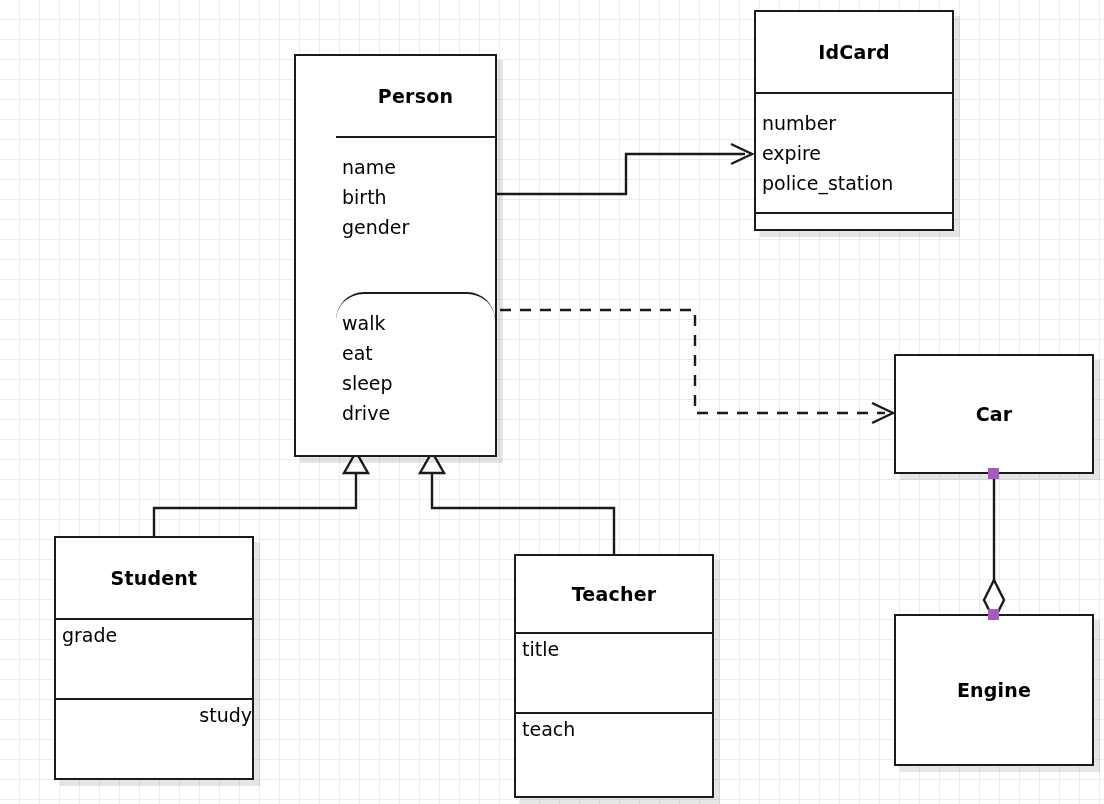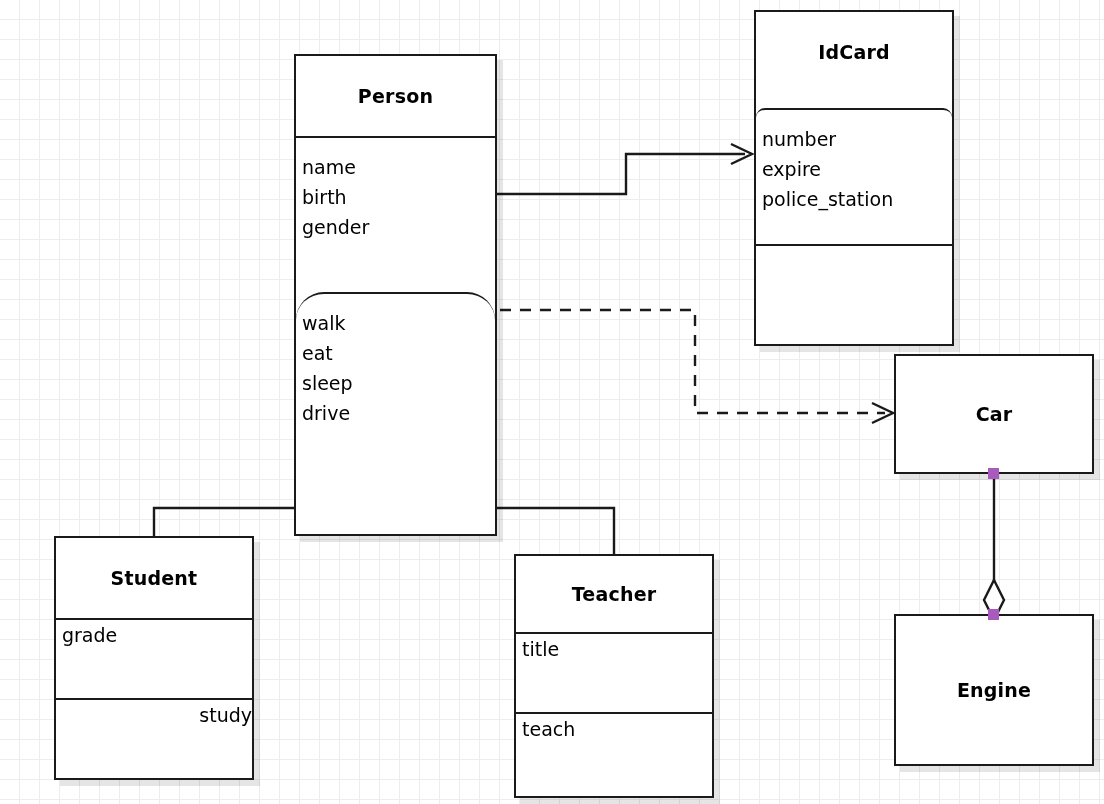--- a/index.html
+++ b/index.html
@@ -107,42 +107,42 @@
 
     <g>
       <path d="M 994 474 L 994 588" fill="none" stroke="#1a1a1a" stroke-width="2.4"></path>
       <polygon points="994,580 1004,600 994,620 984,600" fill="#ffffff" stroke="#1a1a1a" stroke-width="2.4" stroke-linejoin="miter"></polygon>
     </g>
   </svg>
 
   <div class="handle" style="left:988px; top:468px;"></div>
   <div class="handle" style="left:988px; top:609px;"></div>
 
-  <div class="uml-class" style="left:294px; top:54px; width:203px; height:482px;">
+  <div class="uml-class" style="left:294px; top:54px; width:203px; height:403px;padding-left:40px;">
     <div class="uml-compartment uml-title" style="height:80px;">
       <span>Person</span>
     </div>
     <div class="uml-compartment uml-members" style="height:156px;">
       <div class="uml-member">name</div>
       <div class="uml-member">birth</div>
       <div class="uml-member">gender</div>
     </div>
     <div class="uml-compartment uml-members" style="flex:1 1 auto;border-radius:28px;">
       <div class="uml-member">walk</div>
       <div class="uml-member">eat</div>
       <div class="uml-member">sleep</div>
       <div class="uml-member">drive</div>
     </div>
   </div>
 
-  <div class="uml-class" style="left:754px; top:10px; width:200px; height:336px;gap:16px;">
+  <div class="uml-class" style="left:754px; top:10px; width:200px; height:221px;">
     <div class="uml-compartment uml-title" style="height:80px;">
       <span>IdCard</span>
     </div>
-    <div class="uml-compartment uml-members" style="height:120px;border-radius:9px;">
+    <div class="uml-compartment uml-members" style="height:120px;">
       <div class="uml-member">number</div>
       <div class="uml-member">expire</div>
       <div class="uml-member">police_station</div>
     </div>
     <div class="uml-compartment uml-empty" style="flex:1 1 auto;"></div>
   </div>
 
   <div class="uml-class" style="left:54px; top:536px; width:200px; height:244px;">
     <div class="uml-compartment uml-title" style="height:80px;">
       <span>Student</span>

